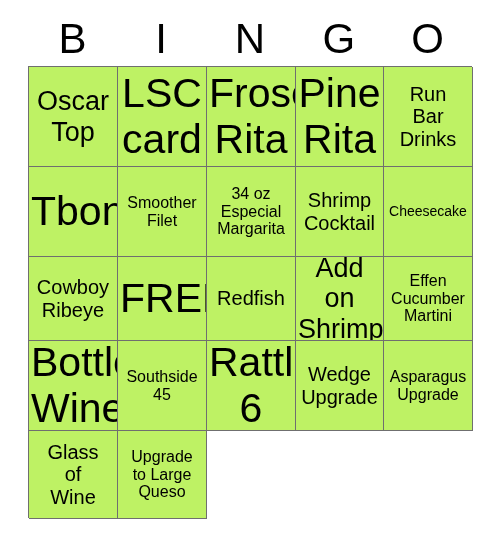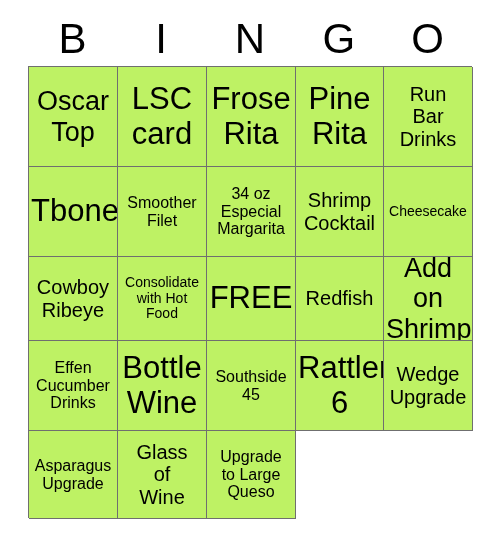--- a/index.html
+++ b/index.html
@@ -70,21 +70,21 @@
   }
   .cell-text {
     display: block;
     width: 100%;
     line-height: 1.12;
     color: #000000;
     white-space: pre-line;
     word-break: normal;
   }
   
-  .fs-xxl .cell-text { font-size: 31px; }
+  .fs-xxl .cell-text { font-size: 41px; }
   .fs-xl  .cell-text { font-size: 27px; }
   .fs-md  .cell-text { font-size: 20px; }
   .fs-sm  .cell-text { font-size: 16px; }
   .fs-xs  .cell-text { font-size: 14px; }
 </style>
 </head>
 <body>
 
 <div id="card">
 
@@ -134,39 +134,34 @@
         <span class="cell-text">Shrimp
 Cocktail</span>
       </div>
       <div class="cell fs-xs">
         <span class="cell-text">Cheesecake</span>
       </div>
       <div class="cell fs-md">
         <span class="cell-text">Cowboy
 Ribeye</span>
       </div>
-      <div class="cell fs-xs">
-        <span class="cell-text">Consolidate
-with Hot
-Food</span>
-      </div>
       <div class="cell fs-xxl">
         <span class="cell-text">FREE</span>
       </div>
       <div class="cell fs-md">
         <span class="cell-text">Redfish</span>
       </div>
       <div class="cell fs-xl">
         <span class="cell-text">Add on
 Shrimp</span>
       </div>
       <div class="cell fs-sm">
         <span class="cell-text">Effen
 Cucumber
-Drinks</span>
+Martini</span>
       </div>
       <div class="cell fs-xxl">
         <span class="cell-text">Bottle
 Wine</span>
       </div>
       <div class="cell fs-sm">
         <span class="cell-text">Southside
 45</span>
       </div>
       <div class="cell fs-xxl">

